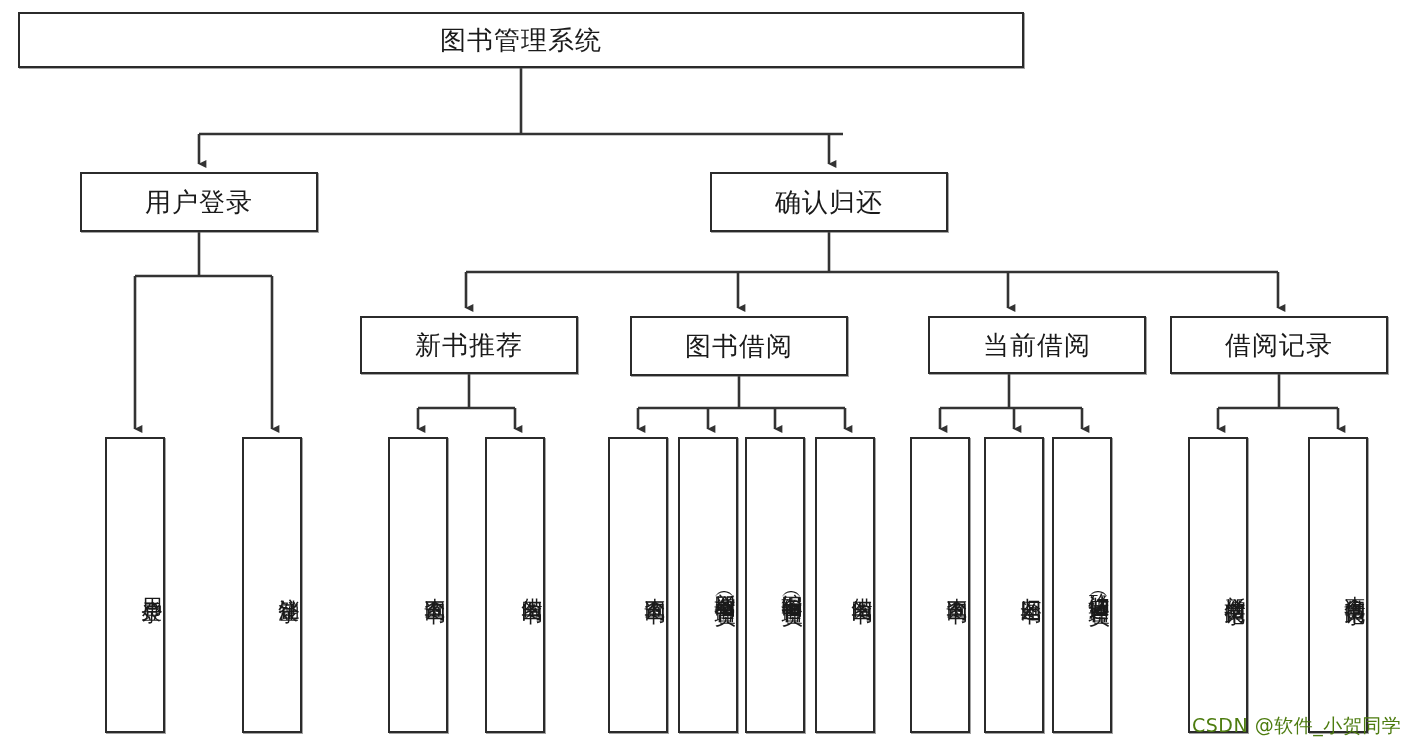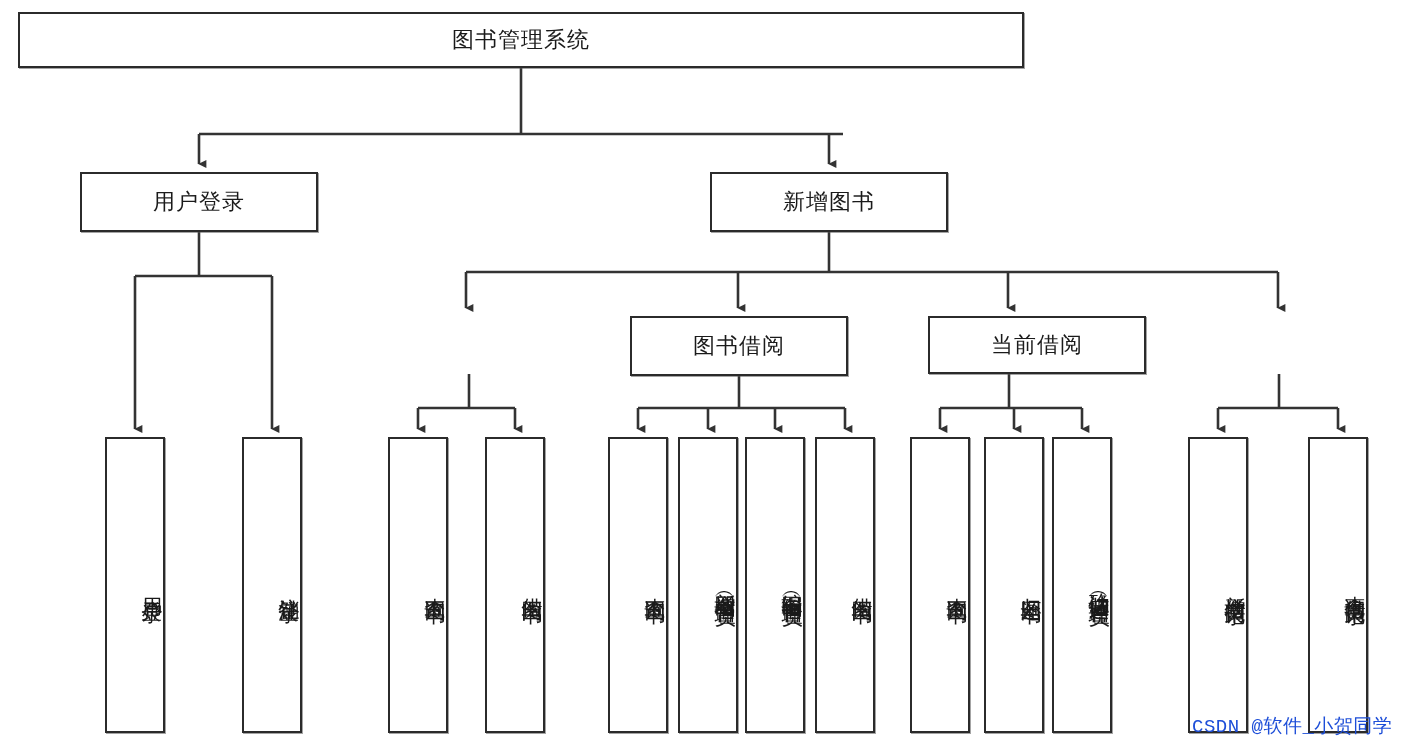--- a/index.html
+++ b/index.html
@@ -30,21 +30,21 @@
     box-sizing: border-box;
     background: #ffffff;
     border: 2px solid #2b2b2b;
     display: flex;
     align-items: center;
     justify-content: center;
     color: #1a1a1a;
     box-shadow: 1px 1px 0 rgba(90,90,90,0.55);
   }
   .node.horizontal {
-    font-size: 22px;
+    font-size: 26px;
     letter-spacing: 1px;
   }
   .node.vertical {
     writing-mode: vertical-rl;
     text-orientation: upright;
     font-size: 21px;
     line-height: 1.06;
     letter-spacing: 2px;
     padding: 8px 0;
     align-items: flex-start;
@@ -125,28 +125,34 @@
   </svg>
 
   <div class="node horizontal" style="left: 18px; top: 12px; width: 1006px; height: 56px; border-color: rgb(43, 43, 43); background: rgb(255, 255, 255); color: rgb(26, 26, 26);">
     <span class="label">图书管理系统</span>
   </div>
 
   <div class="node horizontal" style="left: 80px; top: 172px; width: 238px; height: 60px; border-color: rgb(43, 43, 43); background: rgb(255, 255, 255); color: rgb(26, 26, 26);">
     <span class="label">用户登录</span>
   </div>
   <div class="node horizontal" style="left: 710px; top: 172px; width: 238px; height: 60px; border-color: rgb(43, 43, 43); background: rgb(255, 255, 255); color: rgb(26, 26, 26);">
-    <span class="label">新增图书</span>
+    <span class="label">确认归还</span>
   </div>
 
+  <div class="node horizontal" style="left: 360px; top: 316px; width: 218px; height: 58px; border-color: rgb(43, 43, 43); background: rgb(255, 255, 255); color: rgb(26, 26, 26);">
+    <span class="label">新书推荐</span>
+  </div>
   <div class="node horizontal" style="left: 630px; top: 316px; width: 218px; height: 60px; border-color: rgb(43, 43, 43); background: rgb(255, 255, 255); color: rgb(26, 26, 26);">
     <span class="label">图书借阅</span>
   </div>
   <div class="node horizontal" style="left: 900px; top: 316px; width: 218px; height: 58px; border-color: rgb(43, 43, 43); background: rgb(255, 255, 255); color: rgb(26, 26, 26); margin-left: 28px;">
     <span class="label">当前借阅</span>
+  </div>
+  <div class="node horizontal" style="left: 1170px; top: 316px; width: 218px; height: 58px; border-color: rgb(43, 43, 43); background: rgb(255, 255, 255); color: rgb(26, 26, 26);">
+    <span class="label">借阅记录</span>
   </div>
 
   <div class="node vertical" style="left: 105px; top: 437px; width: 60px; height: 296px; border-color: rgb(43, 43, 43); background: rgb(255, 255, 255); color: rgb(26, 26, 26);">
     <span class="label">用户登录</span>
   </div>
   <div class="node vertical" style="left: 242px; top: 437px; width: 60px; height: 296px; border-color: rgb(43, 43, 43); background: rgb(255, 255, 255); color: rgb(26, 26, 26);">
     <span class="label">注销登录</span>
   </div>
   <div class="node vertical" style="left: 388px; top: 437px; width: 60px; height: 296px; border-color: rgb(43, 43, 43); background: rgb(255, 255, 255); color: rgb(26, 26, 26);">
     <span class="label">查询图书</span>
@@ -175,15 +181,15 @@
   <div class="node vertical" style="left: 1052px; top: 437px; width: 60px; height: 296px; border-color: rgb(43, 43, 43); background: rgb(255, 255, 255); color: rgb(26, 26, 26);">
     <span class="label">确认归还（管理员）</span>
   </div>
   <div class="node vertical" style="left: 1188px; top: 437px; width: 60px; height: 296px; border-color: rgb(43, 43, 43); background: rgb(255, 255, 255); color: rgb(26, 26, 26);">
     <span class="label">新增借阅记录</span>
   </div>
   <div class="node vertical" style="left: 1308px; top: 437px; width: 60px; height: 296px; border-color: rgb(43, 43, 43); background: rgb(255, 255, 255); color: rgb(26, 26, 26);">
     <span class="label">查询借阅记录</span>
   </div>
 
-  <div class="watermark" style="left: 1192px; top: 713px; color: #1d4ed8; font-family: Liberation Mono, monospace;">CSDN @软件_小贺同学</div>
+  <div class="watermark" style="left: 1192px; top: 713px; color: #4d7c0f;">CSDN @软件_小贺同学</div>
 
 </div>
 
 </body></html>

